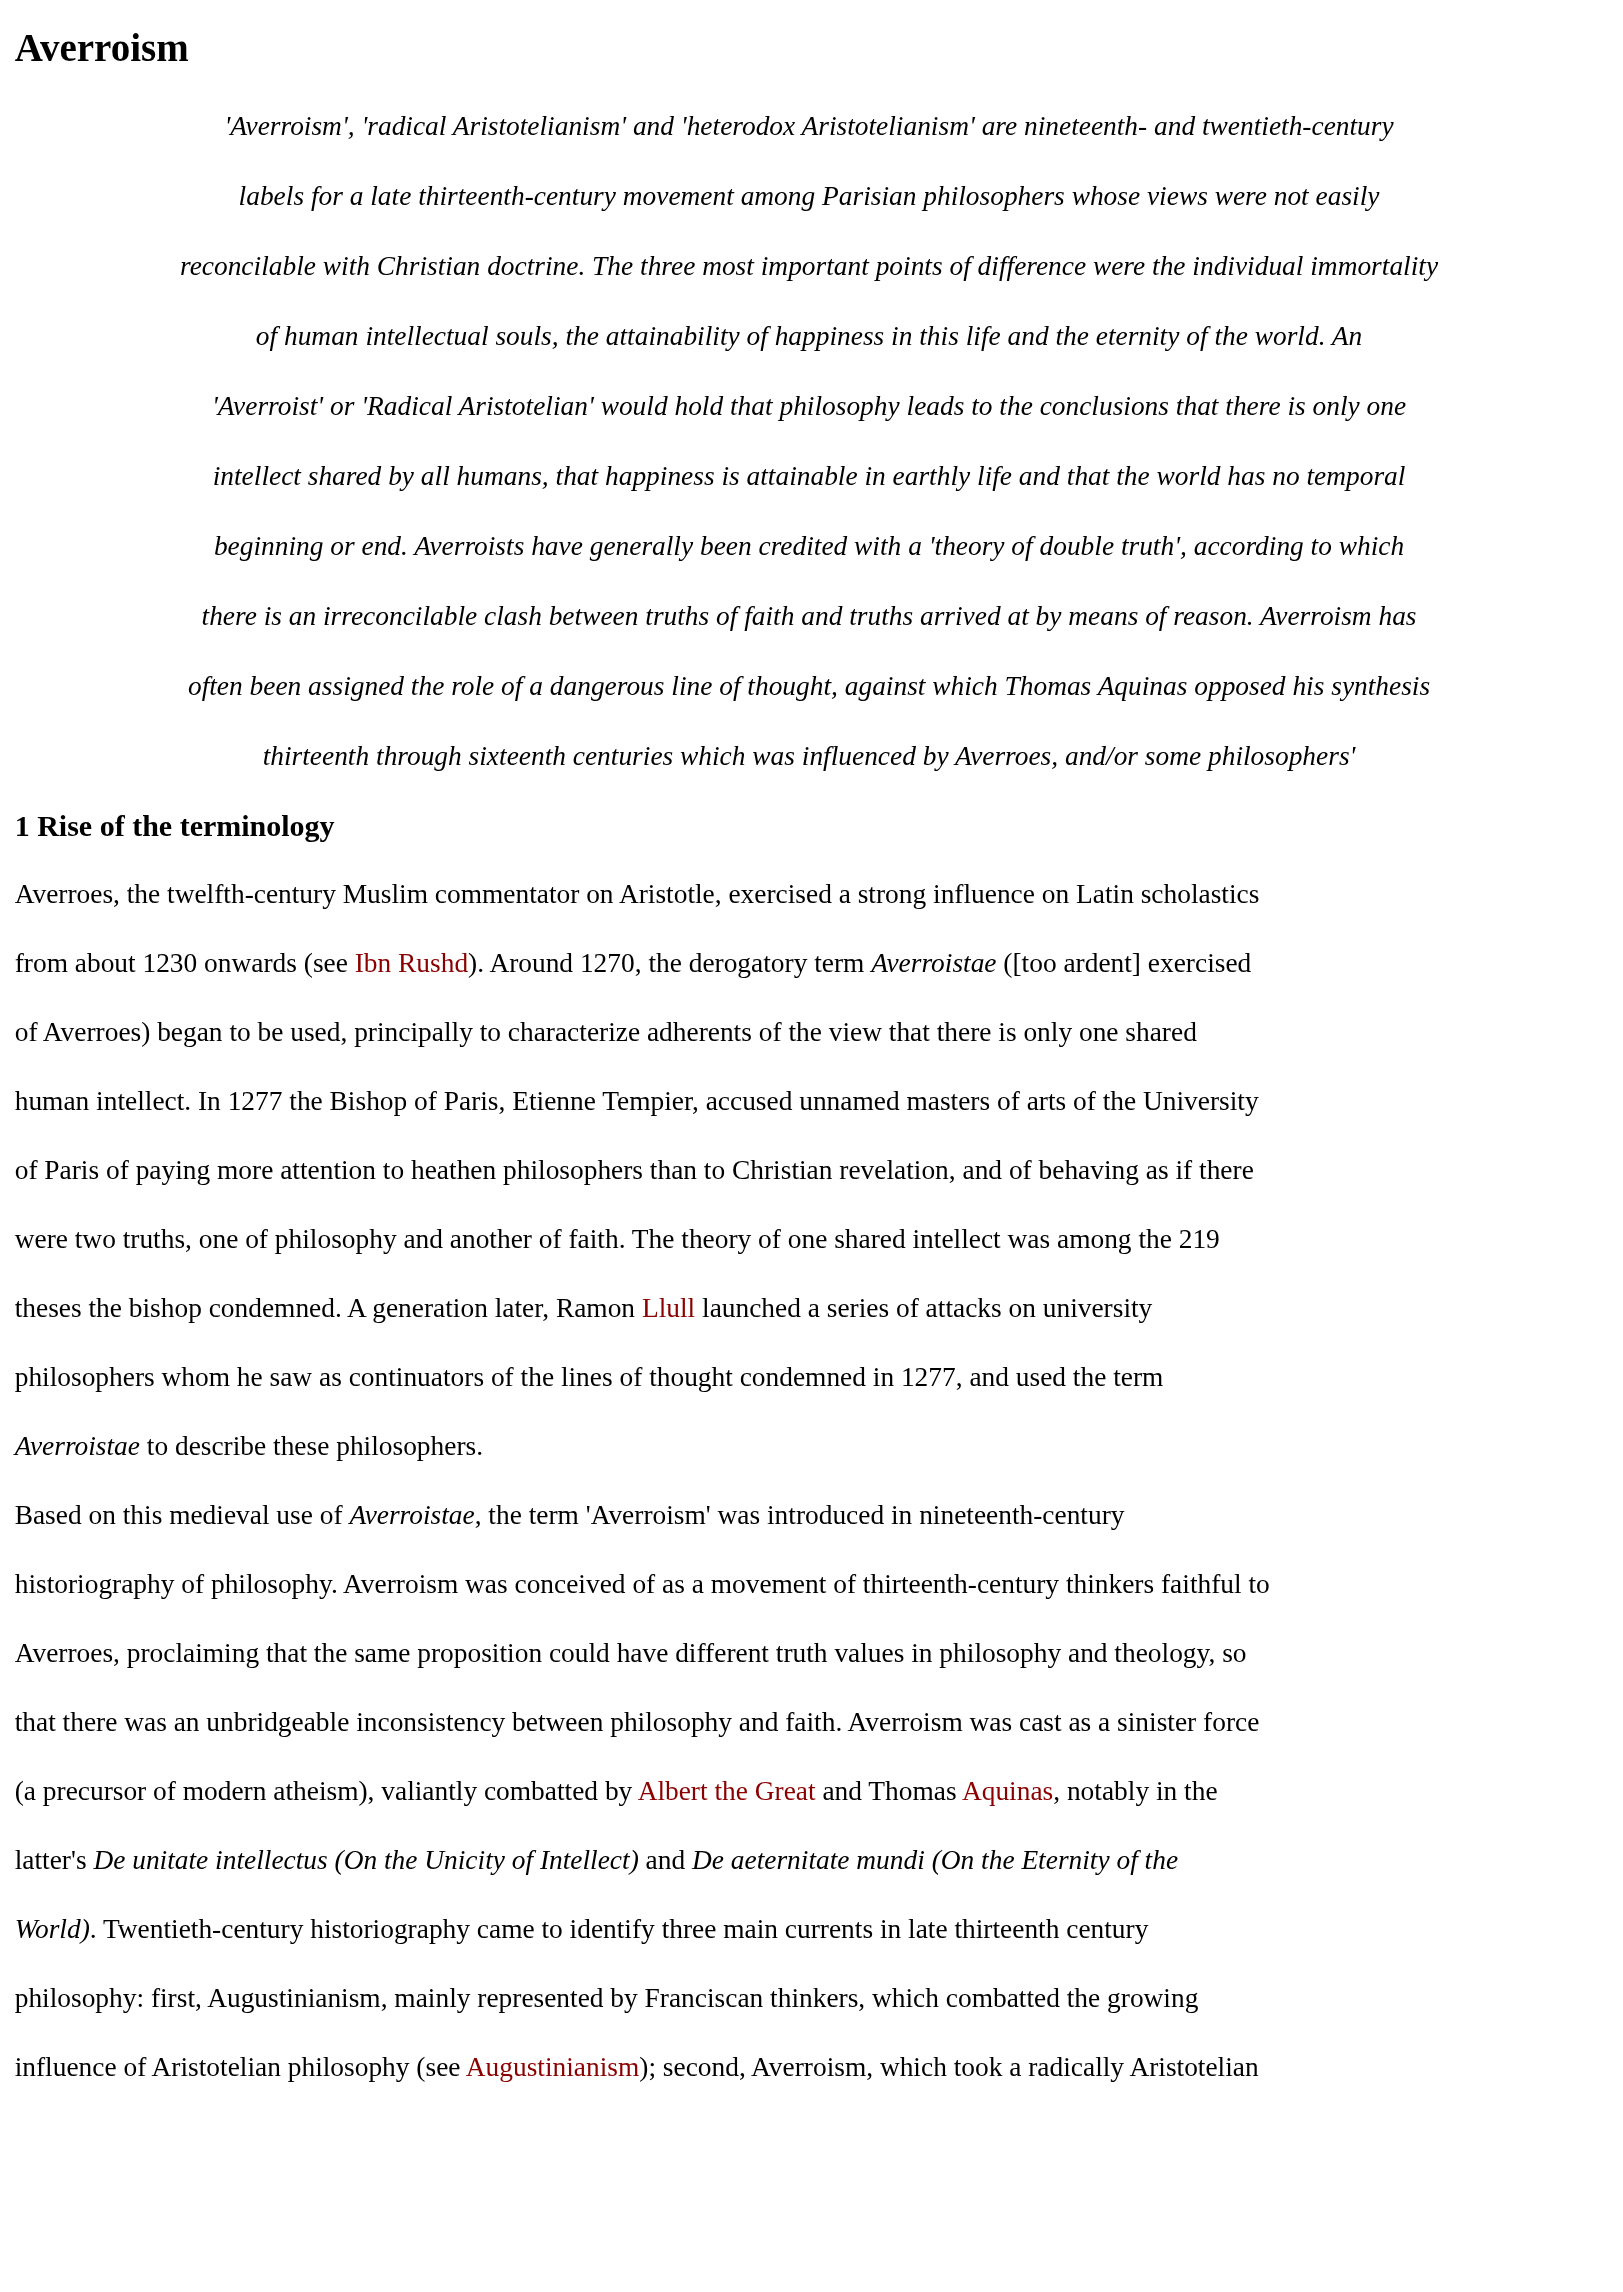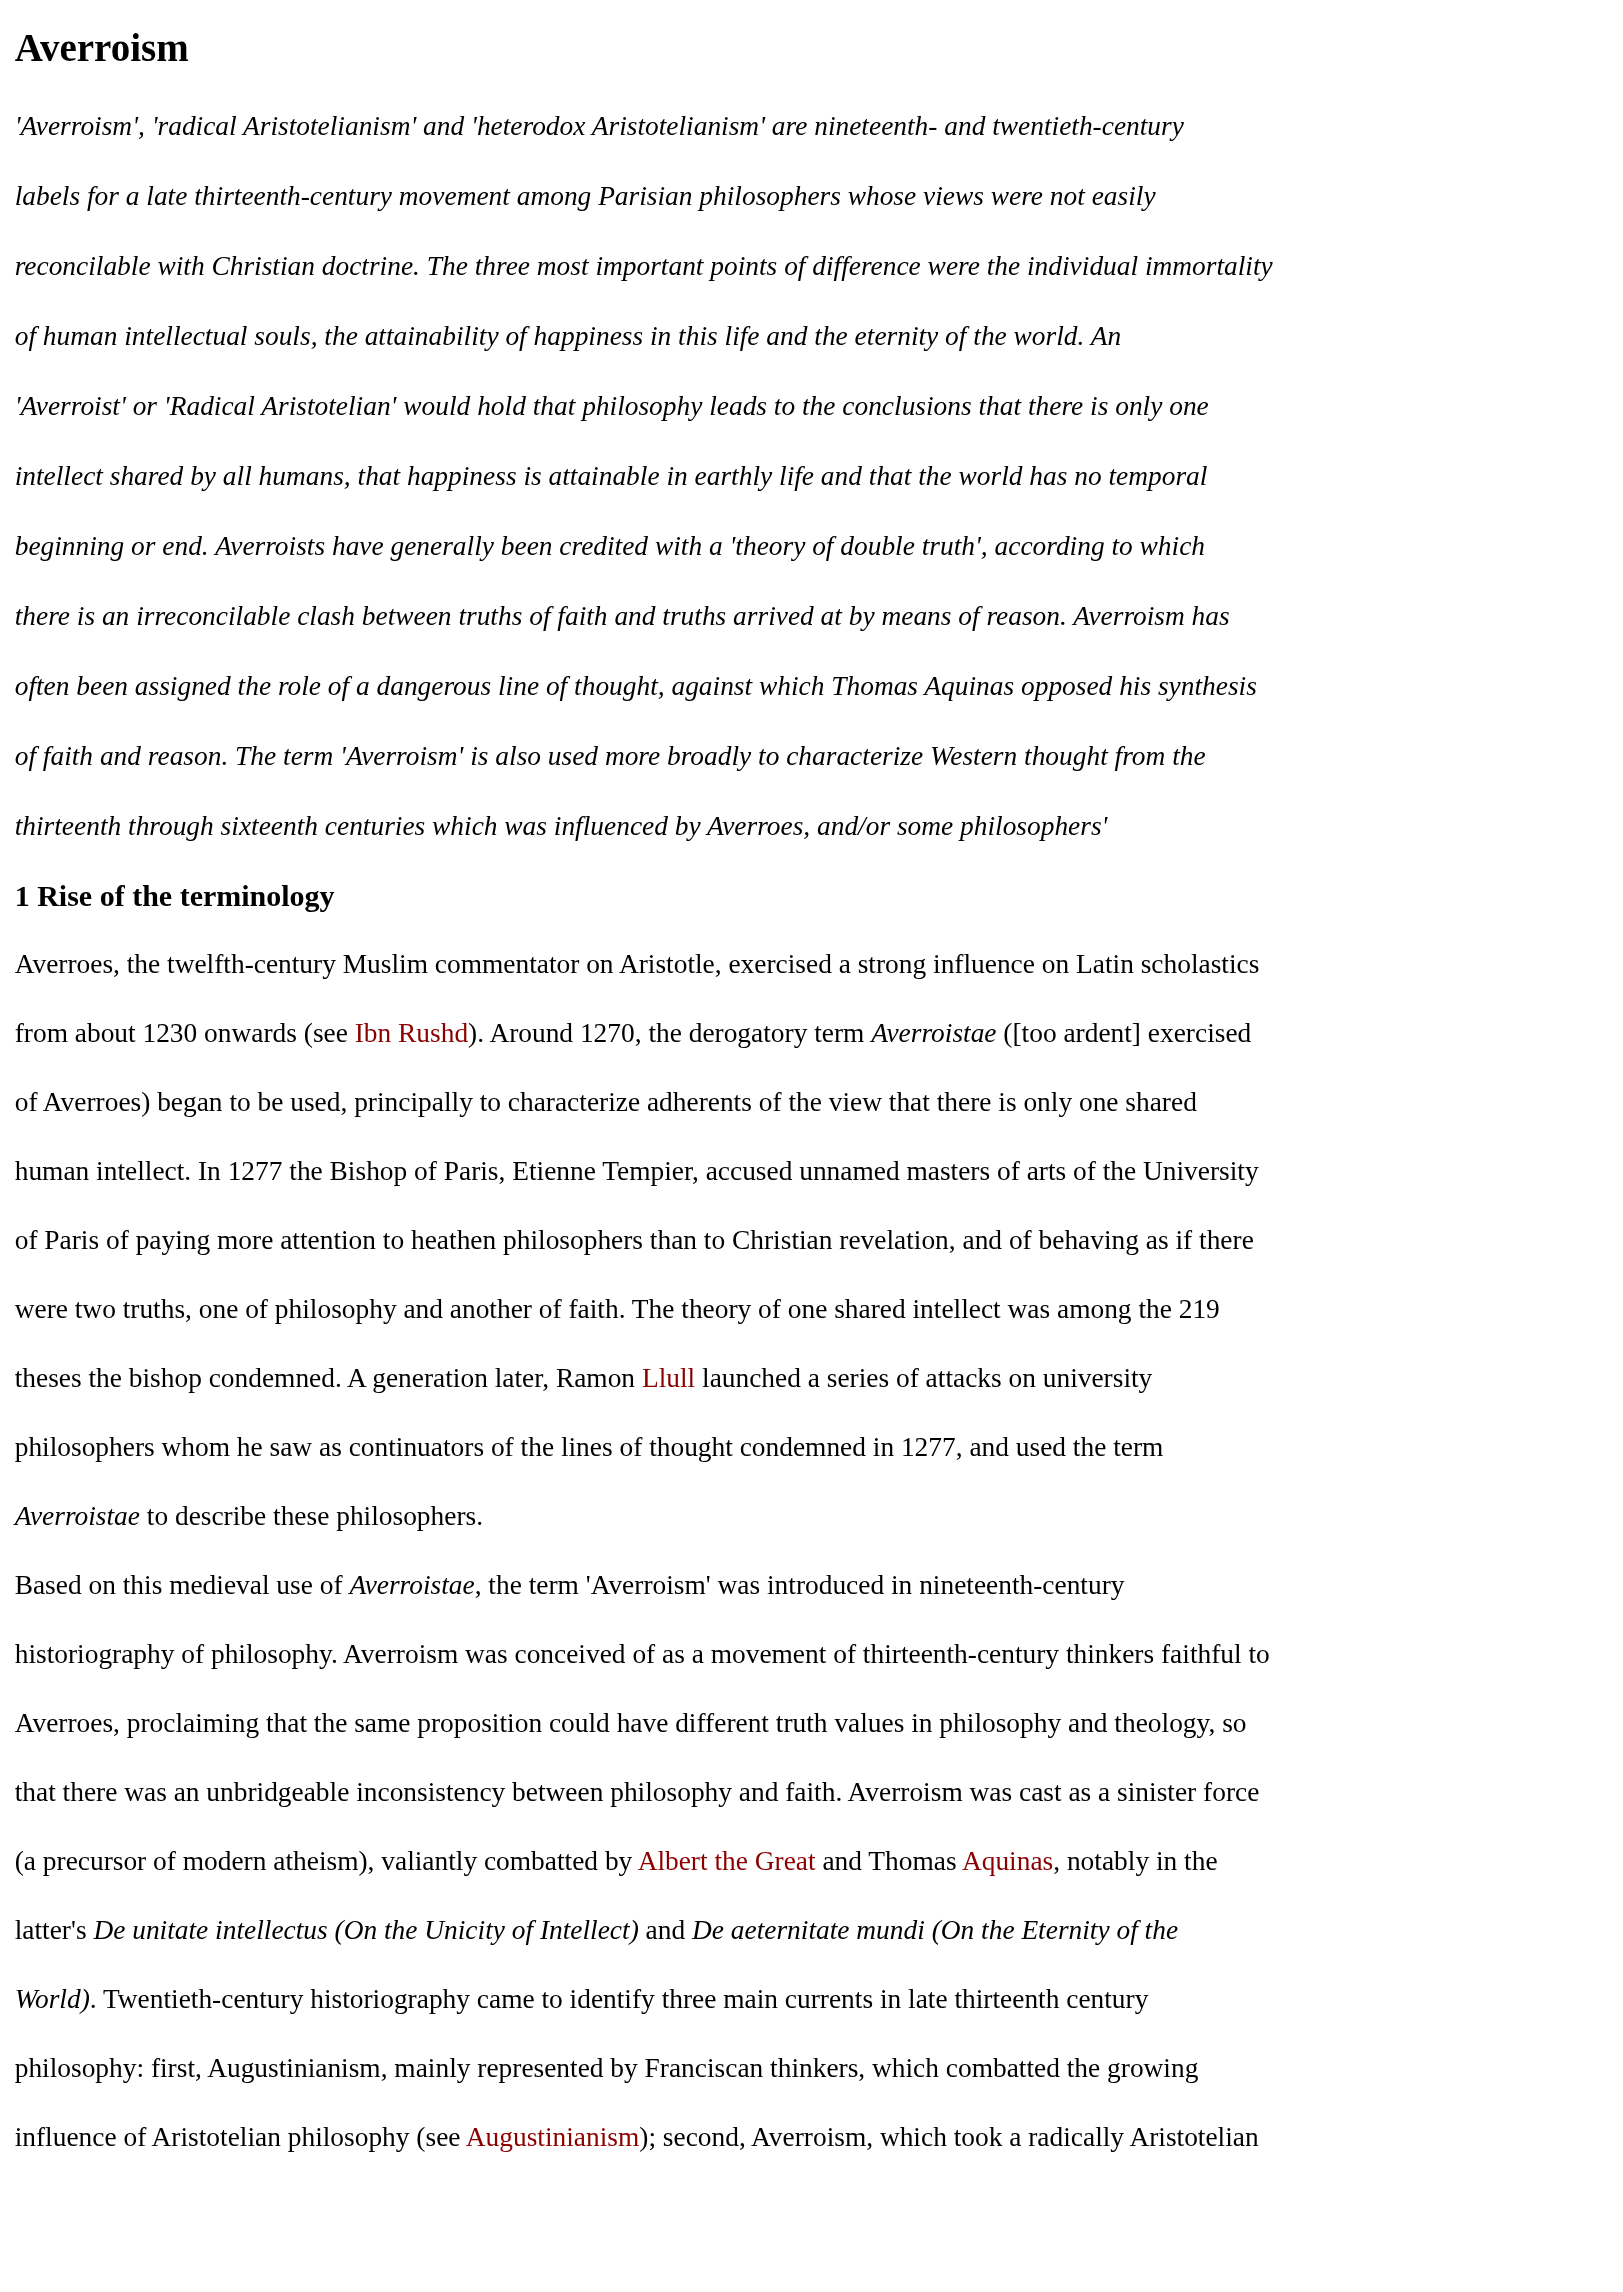--- a/index.html
+++ b/index.html
@@ -9,21 +9,21 @@
     background: #ffffff; color: #000000;
     font-family: "Liberation Serif", "DejaVu Serif", serif;
     font-size: 27.4px;
     overflow: hidden;
   }
   .page { padding: 23.5px 19.6px 0 14.7px; }
   h1.article-title {
     font-size: 39px; line-height: 47px;
     font-weight: bold; margin: 0;
   }
-  .intro { margin-top: 20.6px; font-style: italic; }
+  .intro { margin-top: 20.6px; font-style: italic; text-align: center; }
   .intro .line { height: 70px; line-height: 70px; }
   .line { height: 69px; line-height: 69px; white-space: pre; }
   h2.section-heading {
     font-size: 30px; font-weight: bold;
     height: 69px; line-height: 69px; margin: 0;
   }
   .para { margin: 0; }
   .it { font-style: italic; }
   a.inline-link {
     color: var(--link-color);
@@ -39,21 +39,20 @@
   <div class="intro">
       <div class="line"><span class="plain">'Averroism', 'radical Aristotelianism' and 'heterodox Aristotelianism' are nineteenth- and twentieth-century</span></div>
       <div class="line"><span class="plain">labels for a late thirteenth-century movement among Parisian philosophers whose views were not easily</span></div>
       <div class="line"><span class="plain">reconcilable with Christian doctrine. The three most important points of difference were the individual immortality</span></div>
       <div class="line"><span class="plain">of human intellectual souls, the attainability of happiness in this life and the eternity of the world. An</span></div>
       <div class="line"><span class="plain">'Averroist' or 'Radical Aristotelian' would hold that philosophy leads to the conclusions that there is only one</span></div>
       <div class="line"><span class="plain">intellect shared by all humans, that happiness is attainable in earthly life and that the world has no temporal</span></div>
       <div class="line"><span class="plain">beginning or end. Averroists have generally been credited with a 'theory of double truth', according to which</span></div>
       <div class="line"><span class="plain">there is an irreconcilable clash between truths of faith and truths arrived at by means of reason. Averroism has</span></div>
       <div class="line"><span class="plain">often been assigned the role of a dangerous line of thought, against which Thomas Aquinas opposed his synthesis</span></div>
-      <div class="line"><span class="plain">of faith and reason. The term 'Averroism' is also used more broadly to characterize Western thought from the</span></div>
       <div class="line"><span class="plain">thirteenth through sixteenth centuries which was influenced by Averroes, and/or some philosophers'</span></div>
     </div>
   <h2 class="section-heading">1 Rise of the terminology</h2>
   <div class="para">
       <div class="line"><span class="plain">Averroes, the twelfth-century Muslim commentator on Aristotle, exercised a strong influence on Latin scholastics</span></div>
       <div class="line"><span class="plain">from about 1230 onwards (see </span><a class="inline-link" href="#">Ibn Rushd</a><span class="plain">). Around 1270, the derogatory term </span><span class="it">Averroistae</span><span class="plain"> ([too ardent] exercised</span></div>
       <div class="line"><span class="plain">of Averroes) began to be used, principally to characterize adherents of the view that there is only one shared</span></div>
       <div class="line"><span class="plain">human intellect. In 1277 the Bishop of Paris, Etienne Tempier, accused unnamed masters of arts of the University</span></div>
       <div class="line"><span class="plain">of Paris of paying more attention to heathen philosophers than to Christian revelation, and of behaving as if there</span></div>
       <div class="line"><span class="plain">were two truths, one of philosophy and another of faith. The theory of one shared intellect was among the 219</span></div>

